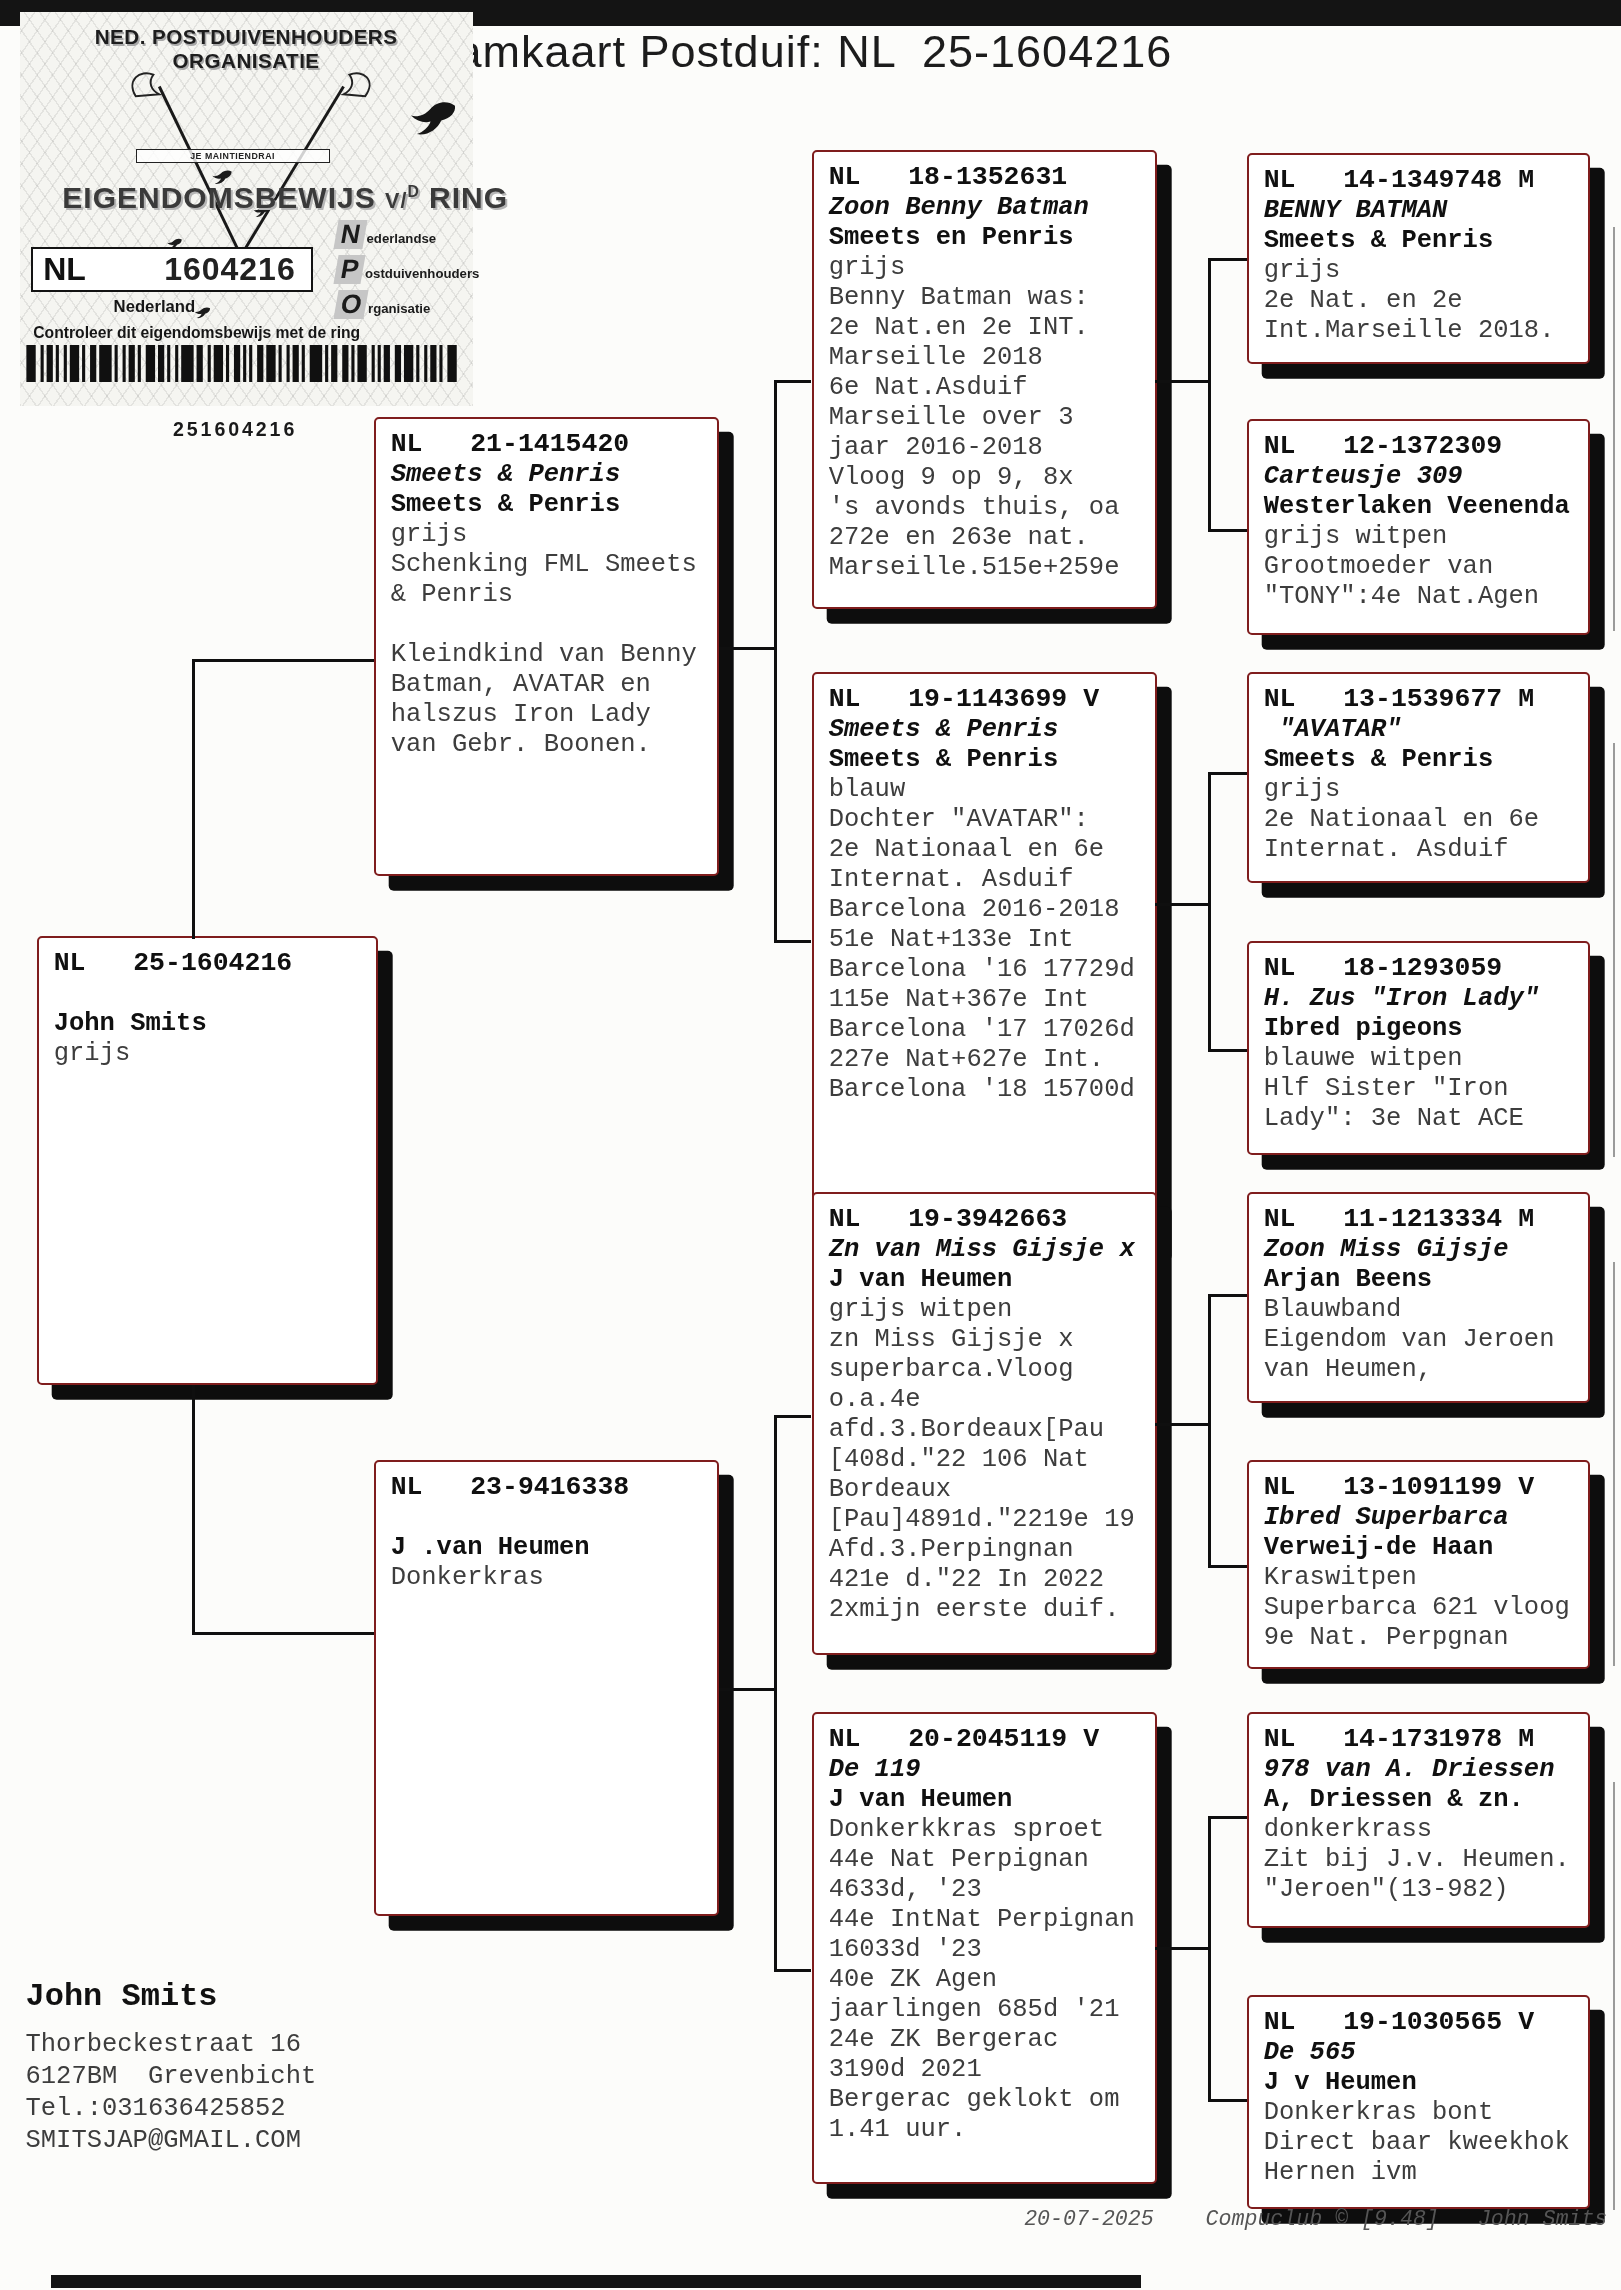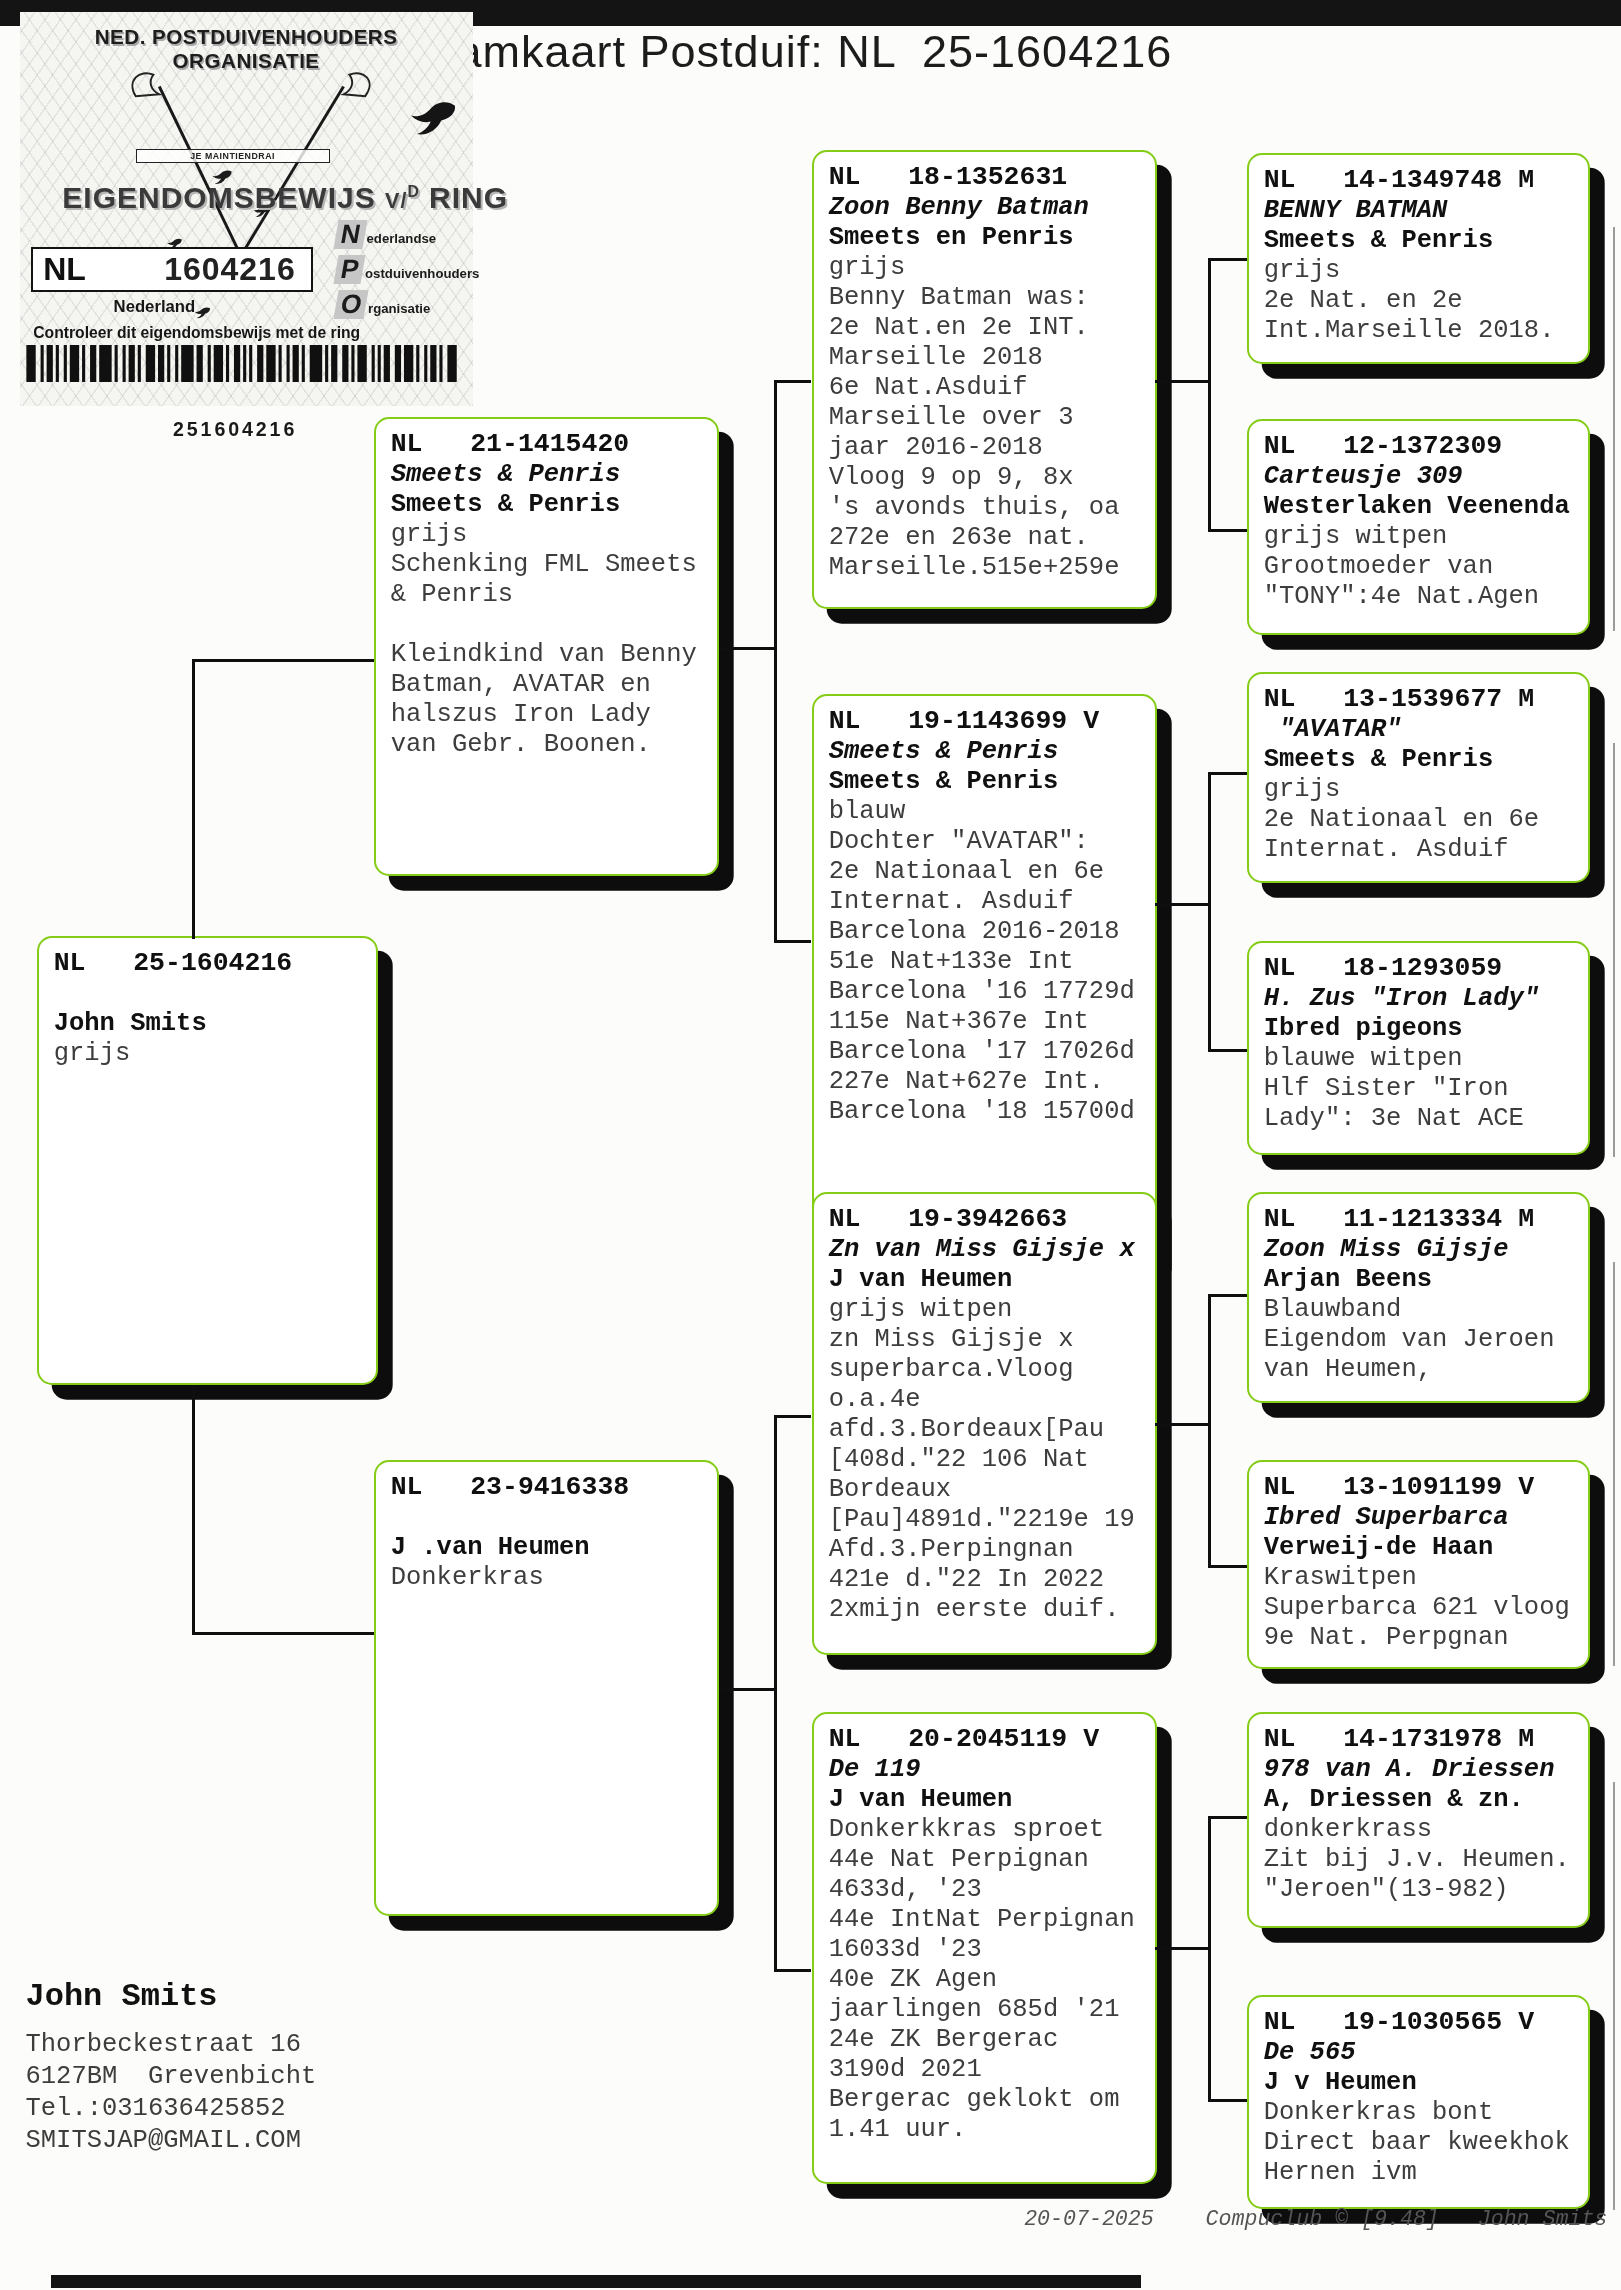--- a/index.html
+++ b/index.html
@@ -43,21 +43,21 @@
   .npo-row{margin-bottom:5.9px;white-space:nowrap;}
   .npo-row .ini{display:inline-block;font-size:26.5px;font-weight:800;color:#1b1b1b;
                 background:#c6c6c6;transform:skewX(-10deg);padding:0 4.9px;line-height:29px;}
   .npo-row .rest{font-size:13.2px;font-weight:700;color:#1b1b1b;margin-left:2px;}
   .check-line{position:absolute;left:13.7px;top:312px;font-size:15.7px;font-weight:800;color:#161616;}
   .barcode{position:absolute;left:3.9px;top:333px;}
   .barcode-num{position:absolute;left:0;top:370px;width:431px;text-align:center;font-size:19.6px;
                font-weight:600;letter-spacing:2.9px;color:#1a1a1a;margin-top:36px;}
 
   
-  .pbox{position:absolute;background:#fff;border:2px solid #84cc16;border-radius:15px;
+  .pbox{position:absolute;background:#fff;border:2px solid #7f1d1d;border-radius:5px;
         box-shadow:14.7px 14.7px 0 0 #0d0d0d;padding:9.8px 14.7px;box-sizing:border-box;overflow:hidden;}
   .pbox .ring{font-size:26.5px;font-weight:700;color:#101010;white-space:pre;line-height:31px;}
   .pbox .pname{font-size:25.5px;font-weight:700;font-style:italic;color:#101010;white-space:pre;line-height:30px;}
   .pbox .powner{font-size:25.5px;font-weight:700;color:#101010;white-space:pre;line-height:30px;}
   .pbox .bline{font-size:25.5px;color:#3d3d3d;white-space:pre;line-height:30px;}
 
   .cline{position:absolute;background:#0f0f0f;}
   .scanedge{position:absolute;background:#4a4a4a;opacity:.55;}
 
   
@@ -205,21 +205,21 @@
         <div class="bline">Marseille 2018</div>
         <div class="bline">6e Nat.Asduif</div>
         <div class="bline">Marseille over 3</div>
         <div class="bline">jaar 2016-2018</div>
         <div class="bline">Vloog 9 op 9, 8x</div>
         <div class="bline">'s avonds thuis, oa</div>
         <div class="bline">272e en 263e nat.</div>
         <div class="bline">Marseille.515e+259e</div>
       </div>
 
-  <div class="pbox" style="left: 812px; top: 672px; width: 345px; height: 574px; margin-top: 22px;">
+  <div class="pbox" style="left: 812px; top: 672px; width: 345px; height: 574px;">
     <div class="ring">NL   19-1143699 V</div>
     <div class="pname">Smeets &amp; Penris</div>
     <div class="powner">Smeets &amp; Penris</div>
   <div class="bline">blauw</div>
         <div class="bline">Dochter "AVATAR":</div>
         <div class="bline">2e Nationaal en 6e</div>
         <div class="bline">Internat. Asduif</div>
         <div class="bline">Barcelona 2016-2018</div>
         <div class="bline">51e Nat+133e Int</div>
         <div class="bline">Barcelona '16 17729d</div>

